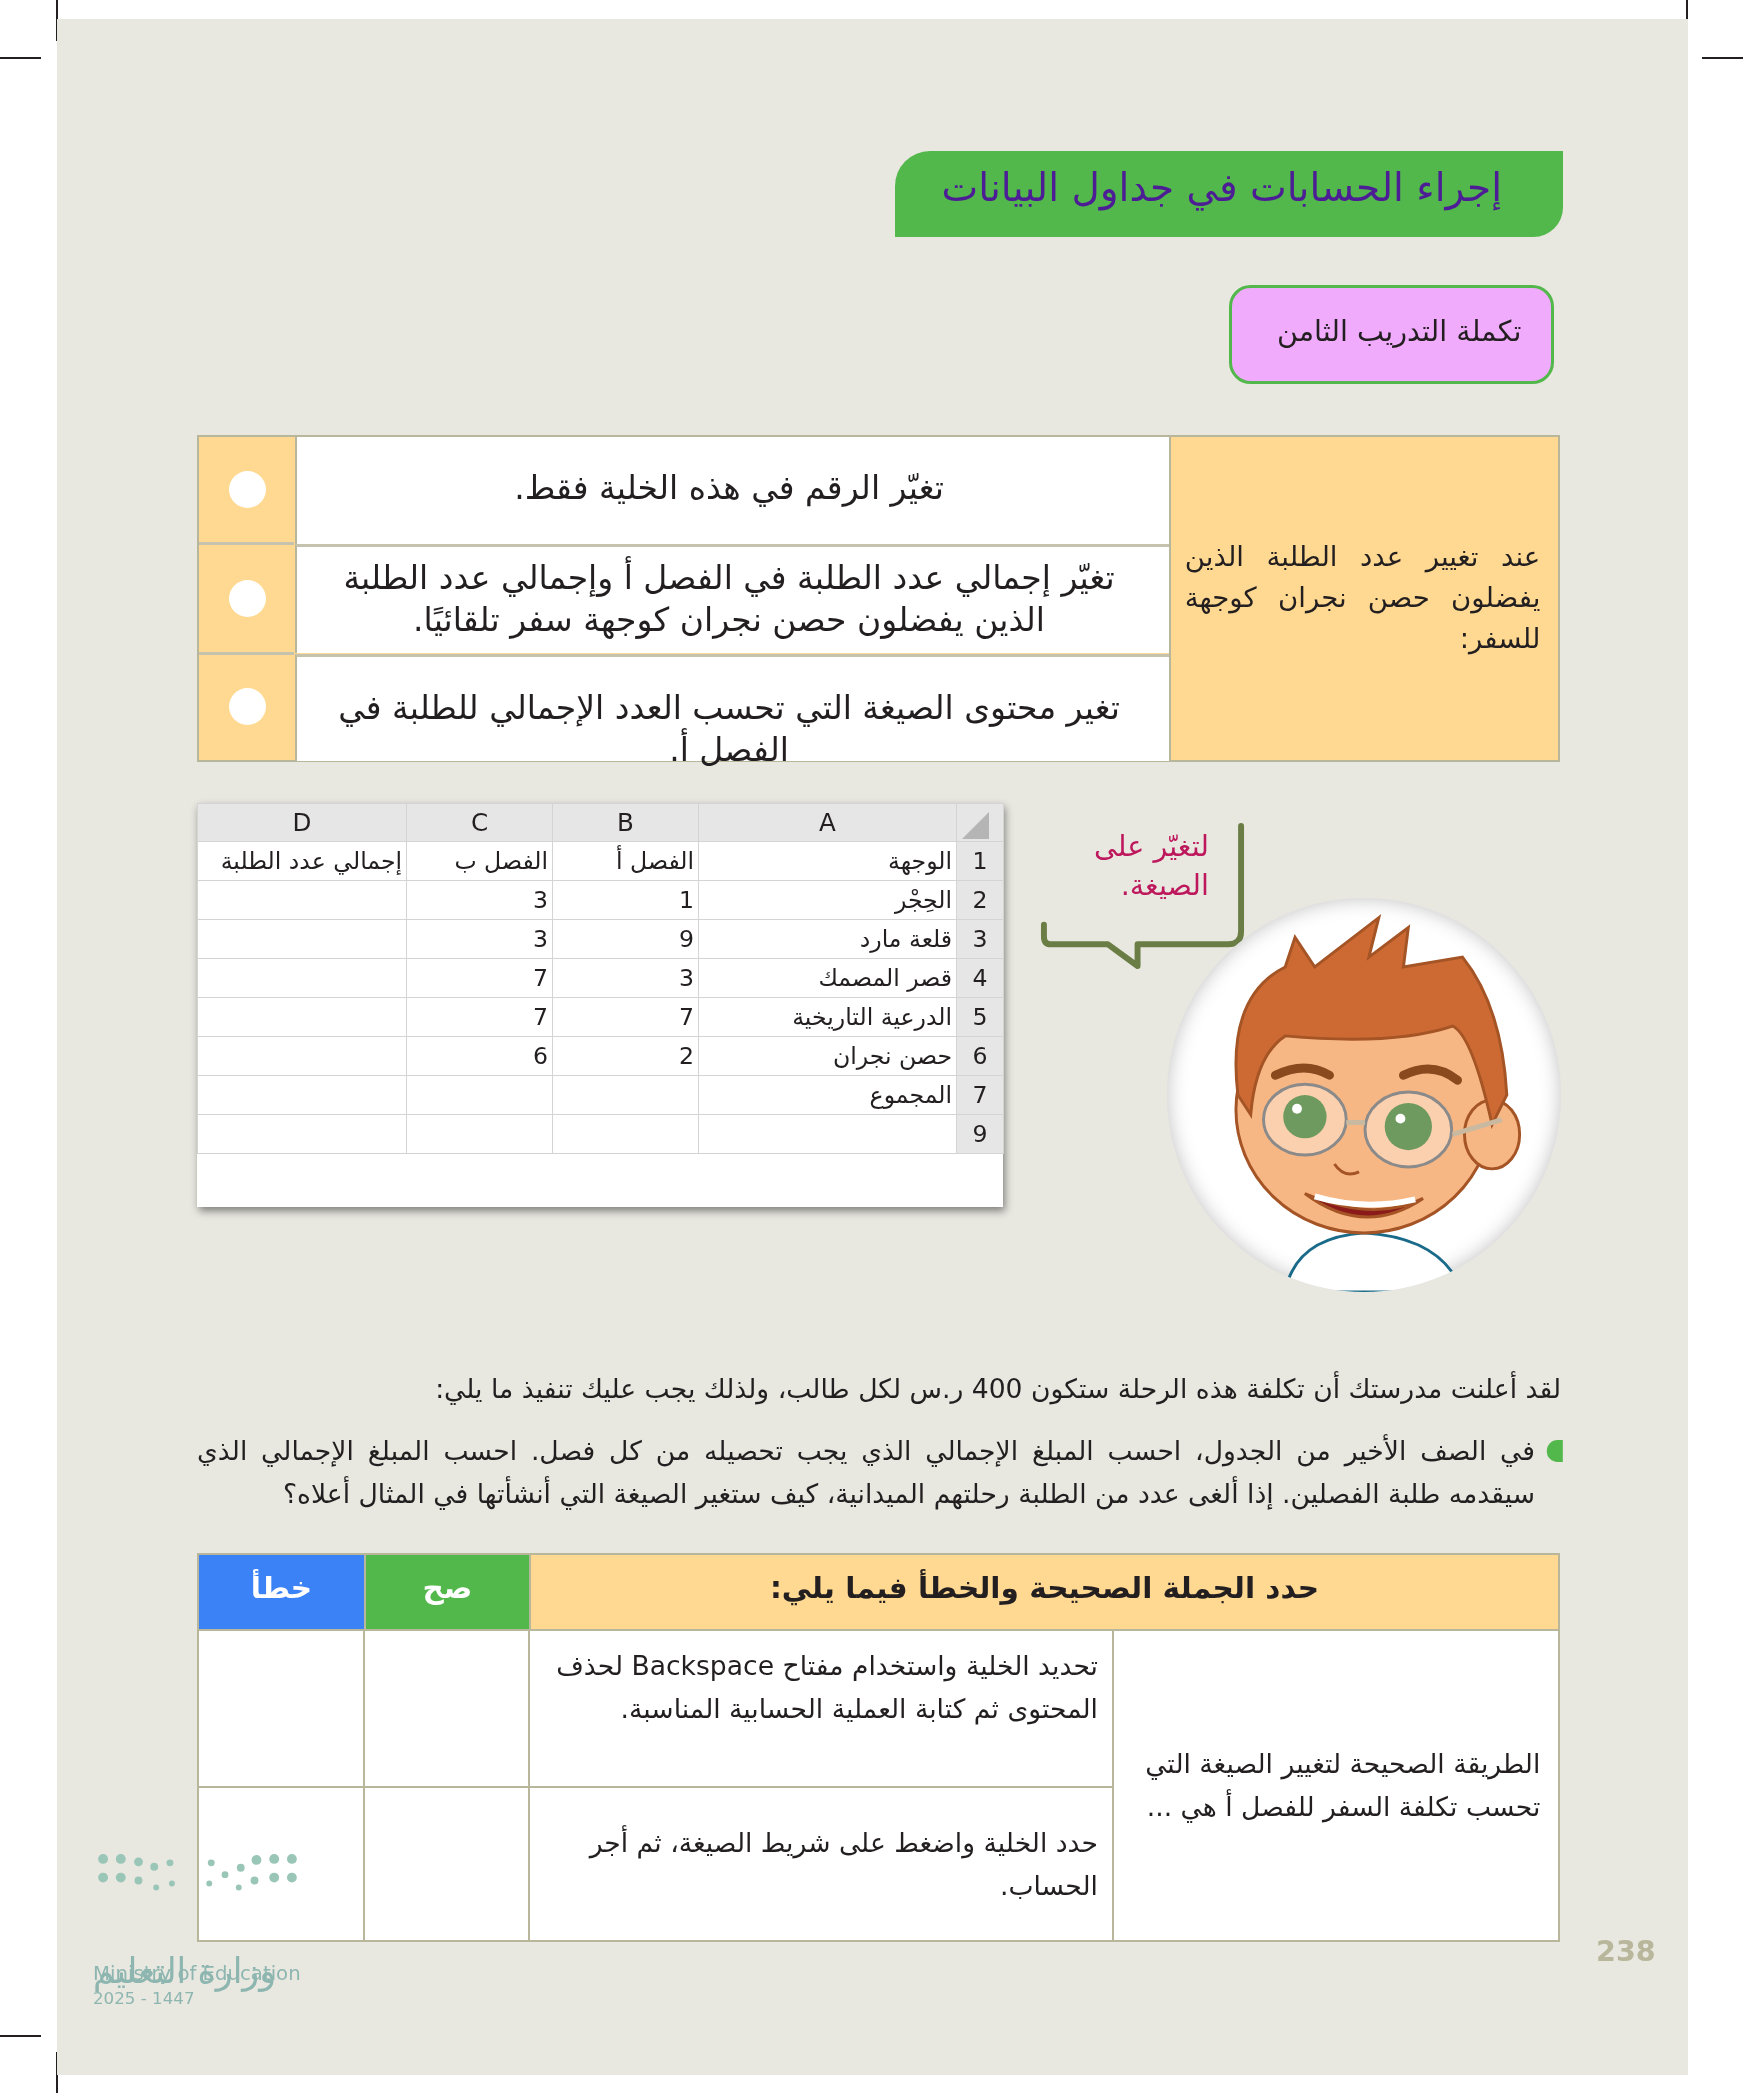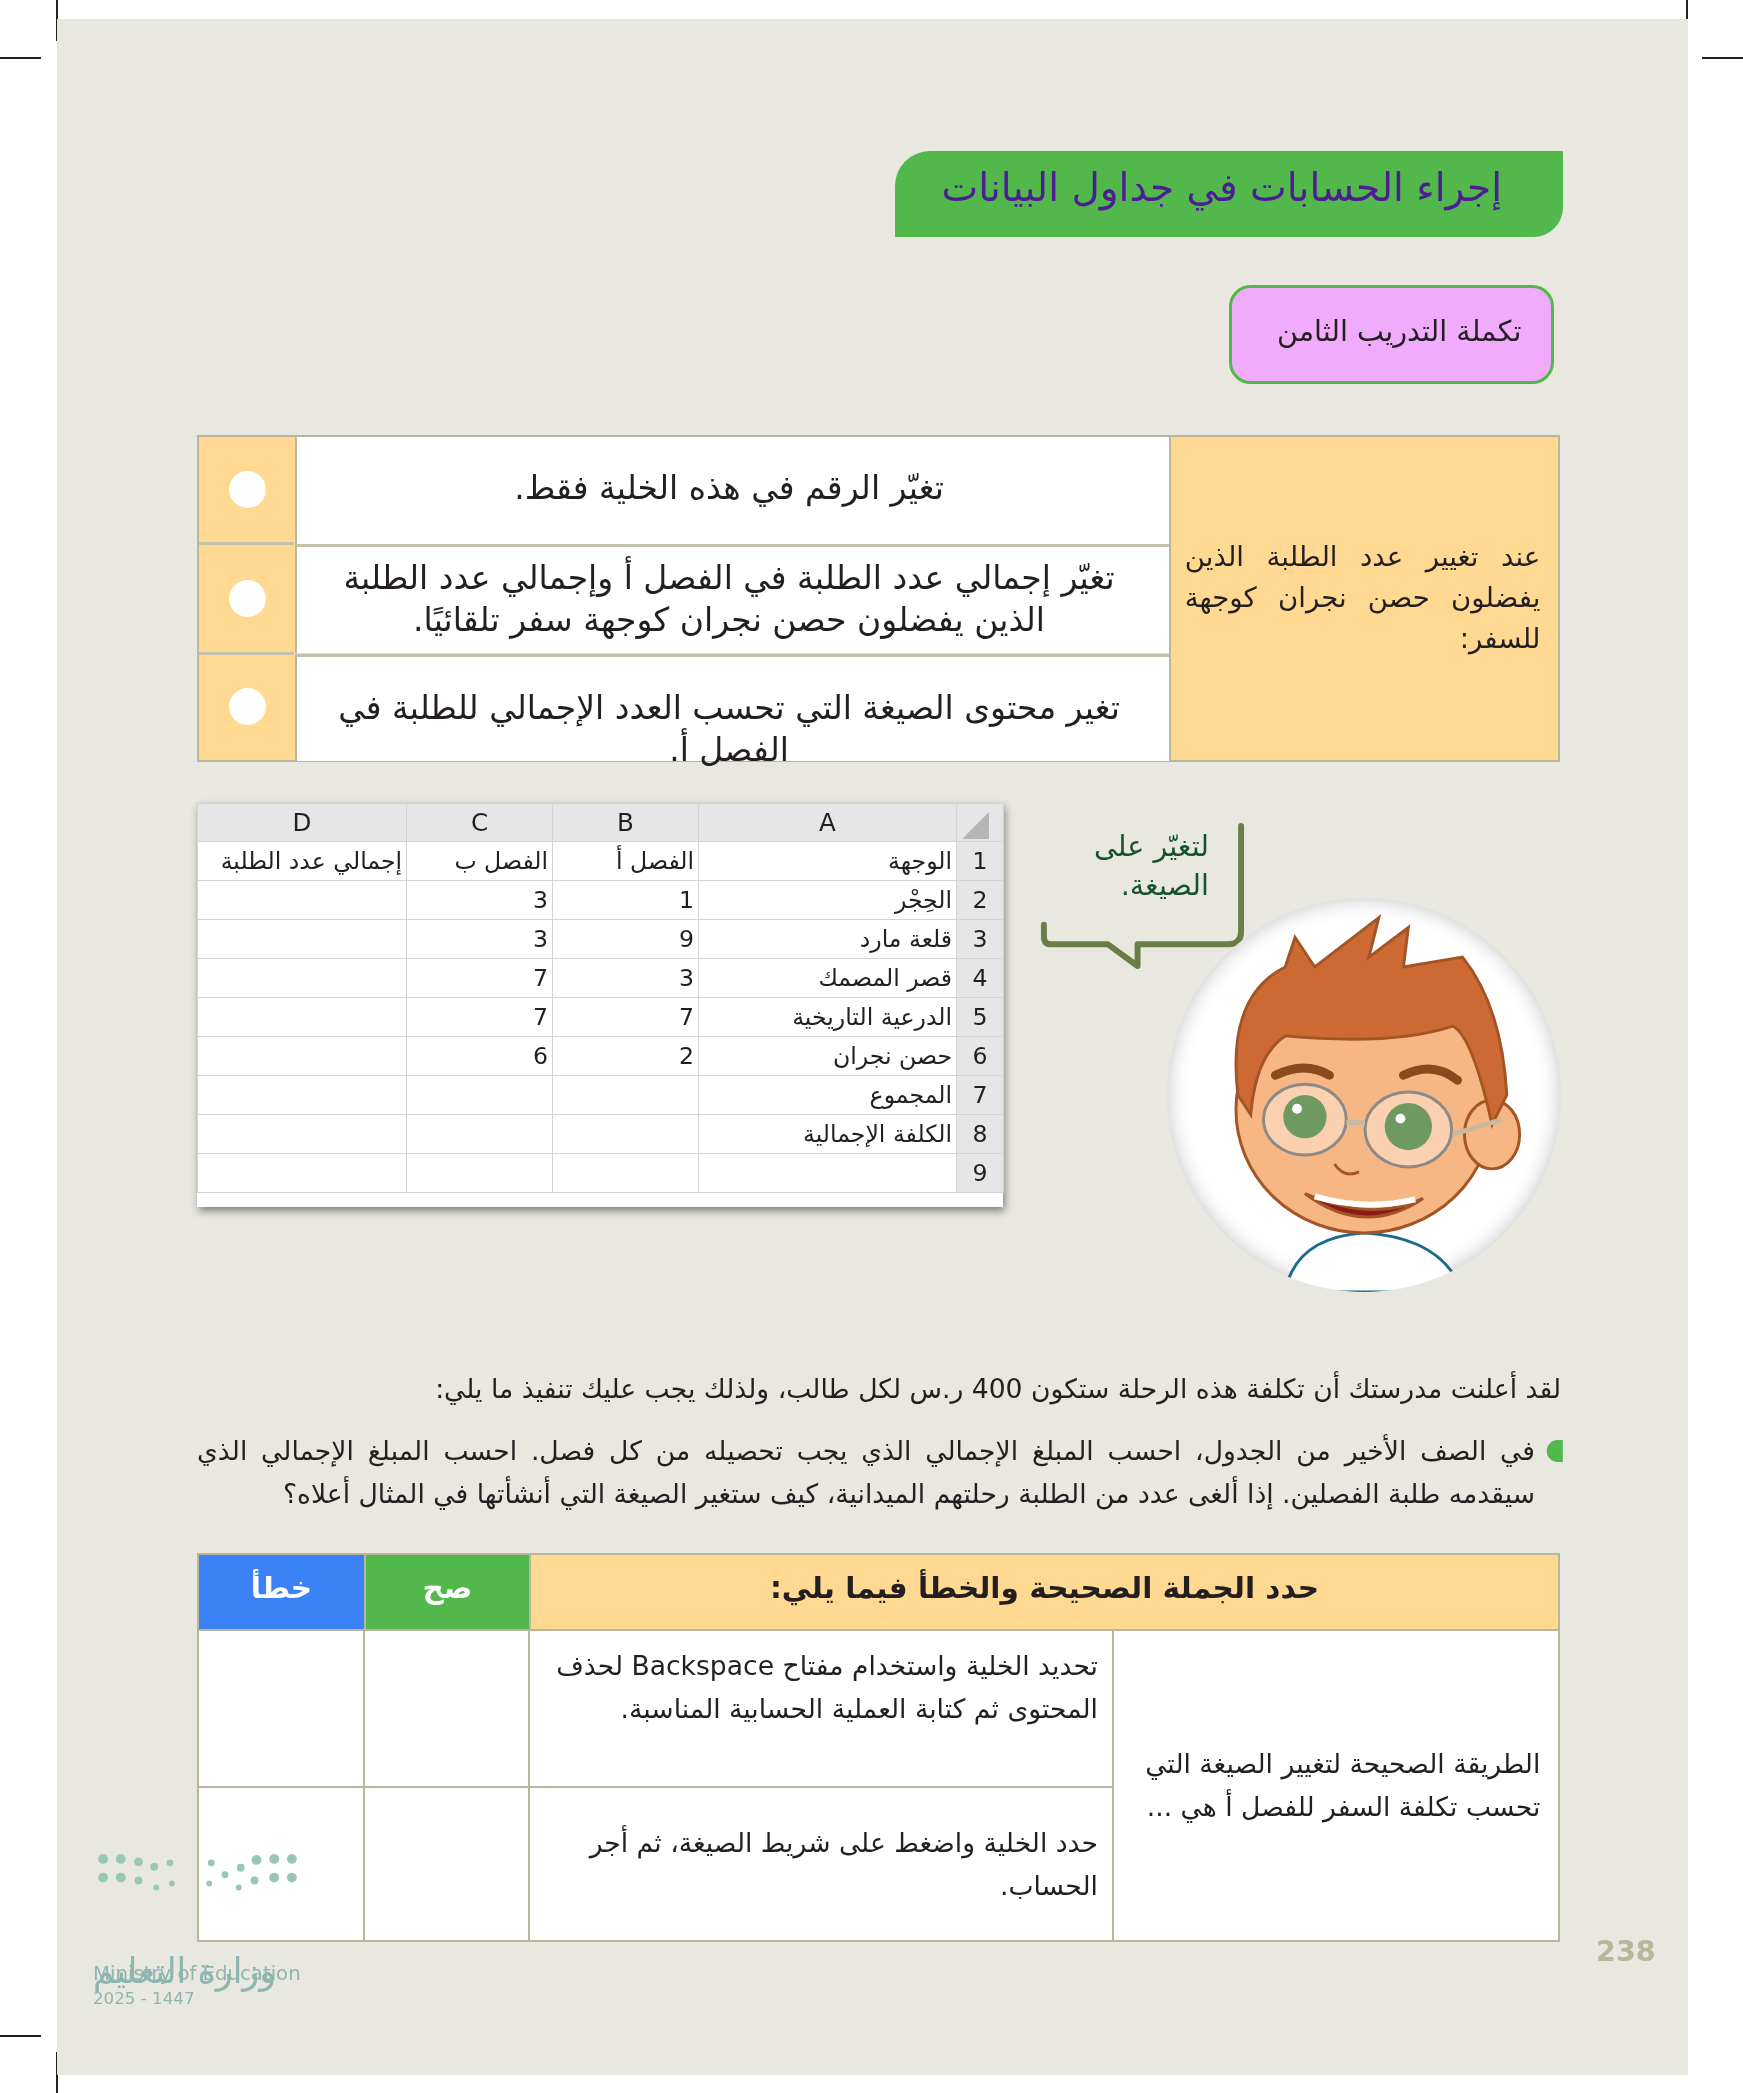--- a/index.html
+++ b/index.html
@@ -30,21 +30,21 @@
   .sheet{position:absolute;left:197px;top:803px;width:806px;height:404px;background:#fff;box-shadow:2px 3.9px 7.9px rgba(0,0,0,.45);}
   .sheet table{border-collapse:collapse;width:100%;table-layout:fixed;}
   .sheet td{height:39px;border:1px solid #d4d4d4;font-size:23.6px;padding:0 3.9px;box-sizing:border-box;}
   .sheet .colh td{background:#e6e6e6;text-align:center;height:38px;font-size:24.6px;}
   .sheet td.rn{background:#e6e6e6;text-align:center;width:47px;}
   .sheet td.txt{direction:rtl;text-align:right;}
   .sheet td.num{text-align:right;}
   .corner{position:absolute;right:13.8px;top:7.9px;width:0;height:0;border-left:27.6px solid transparent;border-bottom:27.6px solid #b5b5b5;}
 
   
-  .bubble-text{position:absolute;left:1089px;top:827px;width:120px;color:#14532d;font-size:28.6px;line-height:39px;direction:rtl;text-align:right;}
+  .bubble-text{position:absolute;left:1089px;top:827px;width:120px;color:#be185d;font-size:28.6px;line-height:39px;direction:rtl;text-align:right;}
 
   
   .avatar{position:absolute;left:1167px;top:898px;width:394px;height:394px;border-radius:50%;background:#fff;box-shadow:inset 0 0 19.7px rgba(0,0,0,.25);overflow:hidden;}
 
   
   .para{position:absolute;right:183px;left:197px;font-size:26.6px;line-height:43px;direction:rtl;text-align:right;}
   .bullet{position:absolute;left:1547px;top:1440px;width:15.8px;height:21.7px;background:#52b84b;border-radius:0 10.8px 10.8px 0;transform:scaleX(-1);}
 
   
   .tf{position:absolute;left:197px;top:1553px;width:1363px;height:389px;border:2px solid #b9b79b;box-sizing:border-box;background:#fff;}
@@ -165,27 +165,20 @@
           <td class="num">2</td>
           <td class="txt">حصن نجران</td>
           <td class="rn">6</td>
         </tr>
         <tr>
           <td class="txt"></td>
           <td class="num"></td>
           <td class="num"></td>
           <td class="txt">المجموع</td>
           <td class="rn">7</td>
-        </tr>
-        <tr>
-          <td class="txt"></td>
-          <td class="num"></td>
-          <td class="num"></td>
-          <td class="txt">الكلفة الإجمالية</td>
-          <td class="rn">8</td>
         </tr>
         <tr>
           <td class="txt"></td>
           <td class="num"></td>
           <td class="num"></td>
           <td class="txt"></td>
           <td class="rn">9</td>
         </tr>
       </tbody>
   </table>

